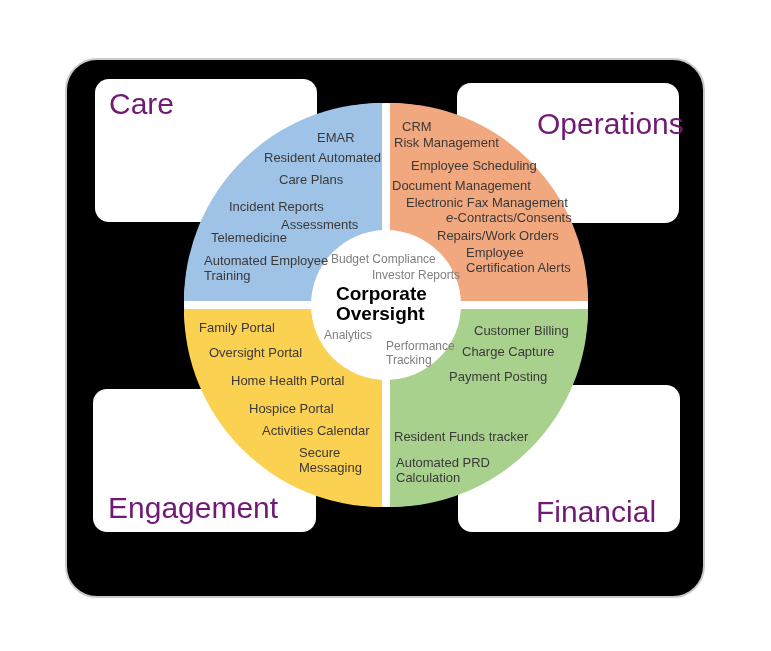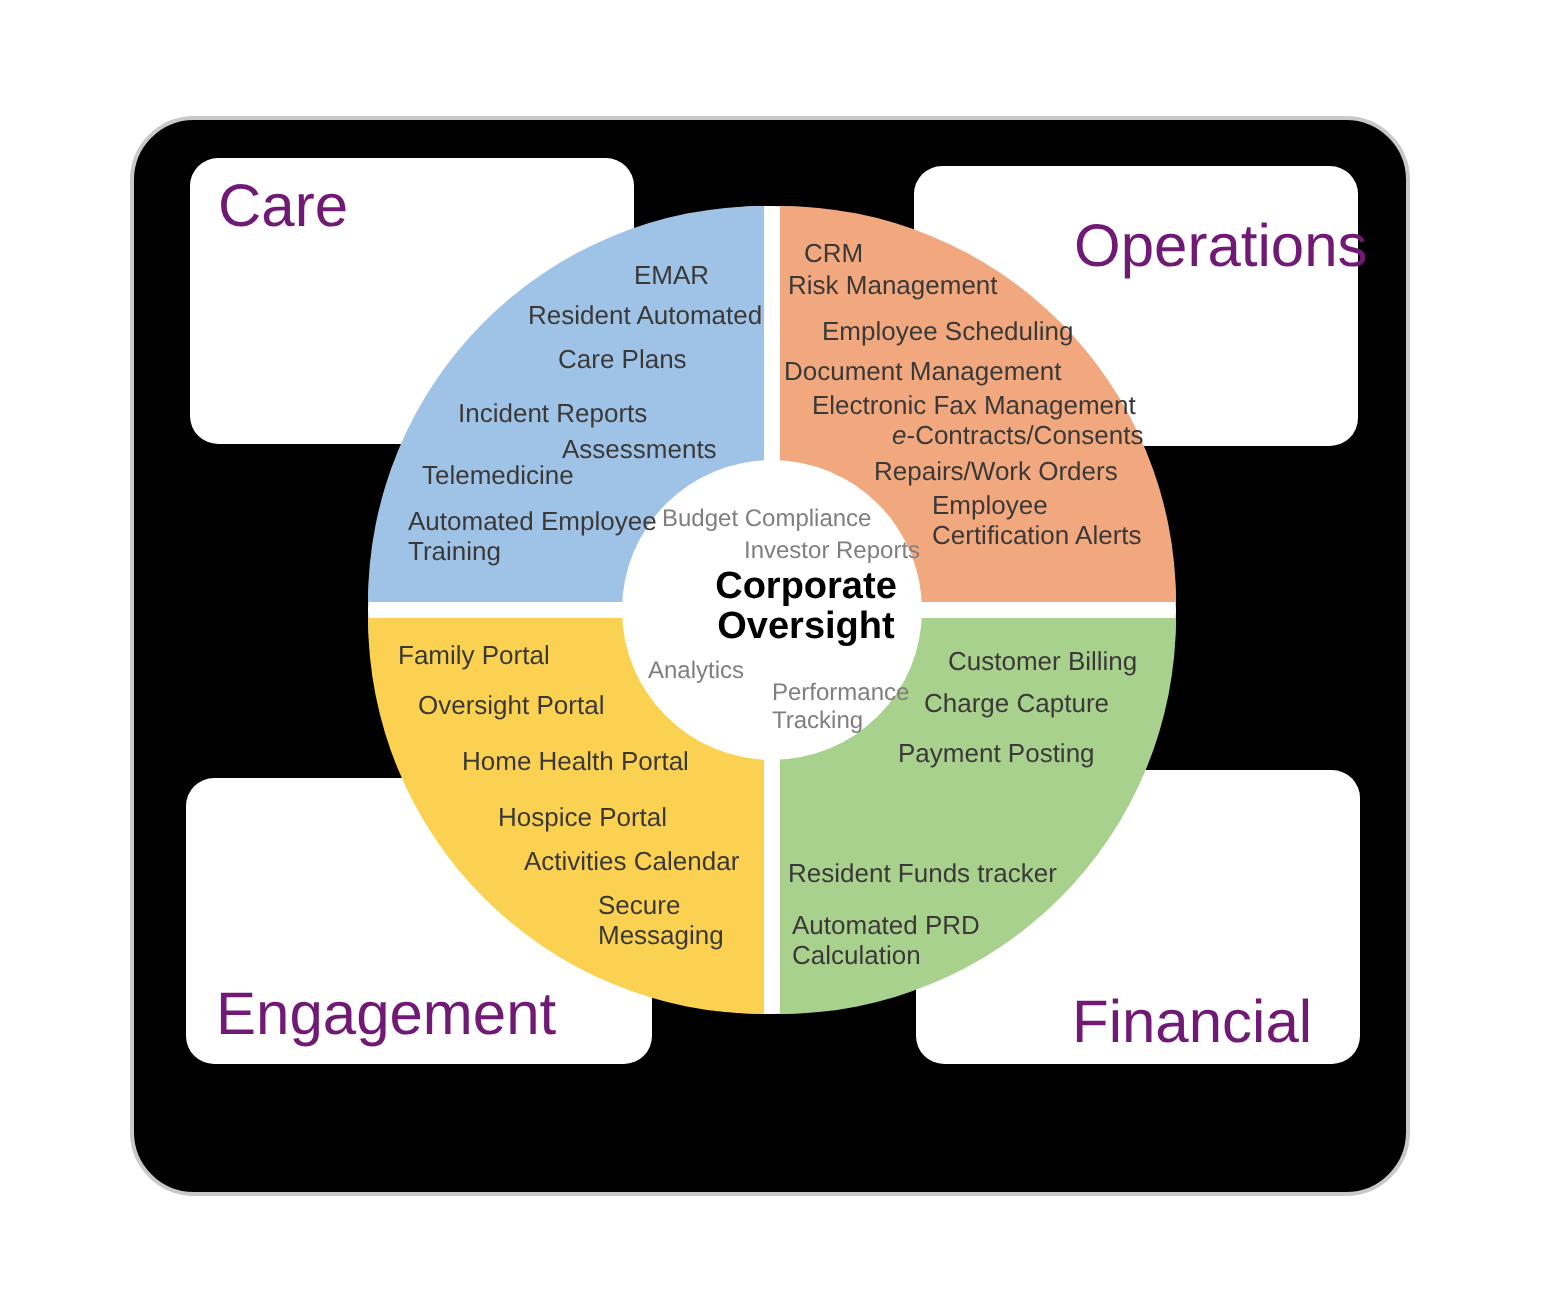--- a/index.html
+++ b/index.html
@@ -9,21 +9,21 @@
   }
   
   .frame{
     position:absolute;left:65px;top:58px;width:636px;height:536px;
     background:#000000;border:2px solid #C9C9C9;border-radius:32px;z-index:1;
   }
   
   .card{position:absolute;background:#ffffff;border-radius:14px;z-index:2;}
   .card-care{left:95px;top:79px;width:222px;height:143px;}
   .card-operations{left:457px;top:83px;width:222px;height:140px;}
-  .card-engagement{left:93px;top:389px;width:223px;height:143px;padding-left:10px;}
+  .card-engagement{left:93px;top:389px;width:223px;height:143px;}
   .card-financial{left:458px;top:385px;width:222px;height:147px;}
   .card-label{position:absolute;font-size:30px;color:#701a75;white-space:nowrap;line-height:1.1;}
   .lbl-care{left:14px;top:8px;}
   .lbl-operations{left:80px;top:24px;}
   .lbl-engagement{left:15px;top:102px;}
   .lbl-financial{left:78px;top:110px;}
   
   .pie{
     position:absolute;left:184px;top:103px;width:404px;height:404px;
     border-radius:50%;background:#ffffff;z-index:3;
@@ -36,22 +36,22 @@
   .hub{
     position:absolute;left:127px;top:127px;width:150px;height:150px;
     border-radius:50%;background:#ffffff;
   }
   
   .txt{position:absolute;z-index:4;color:#3B3838;font-size:13px;line-height:1.16;white-space:nowrap;}
   .wrap{white-space:normal;}
   .efl::first-letter{font-style:italic;}
   .muted{color:#7F7F7F;font-size:12px;}
   .c-title{
-    position:absolute;z-index:4;left:336px;top:284px;width:100px;text-align:center;
-    font-weight:bold;font-size:19px;line-height:20px;color:#000000;white-space:normal;margin-left:17px;
+    position:absolute;z-index:4;left:336px;top:284px;width:100px;text-align:left;
+    font-weight:bold;font-size:19px;line-height:20px;color:#000000;white-space:normal;
   }
 </style>
 </head>
 <body>
 
 <div id="stage">
 
   <div class="frame"></div>
 
   <div class="card card-care">

